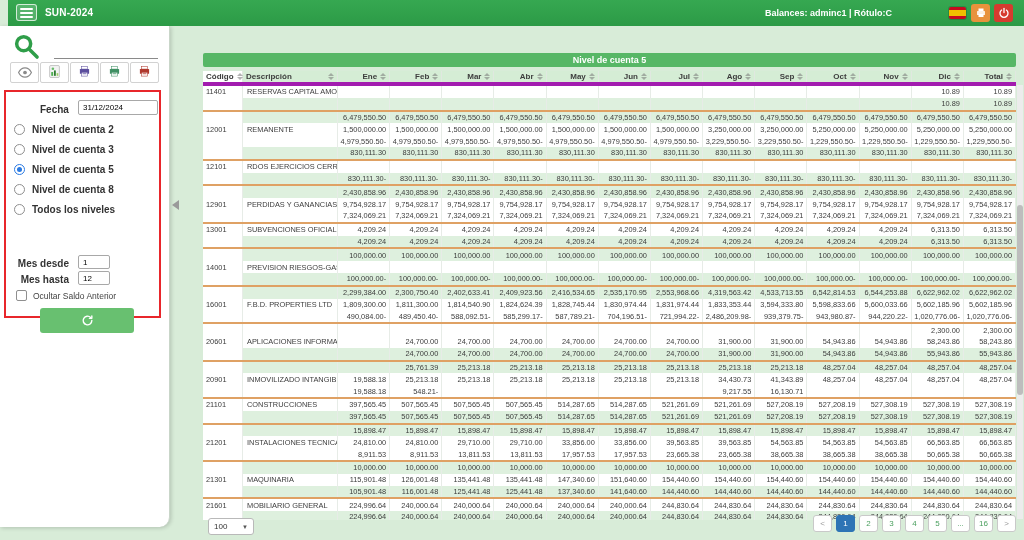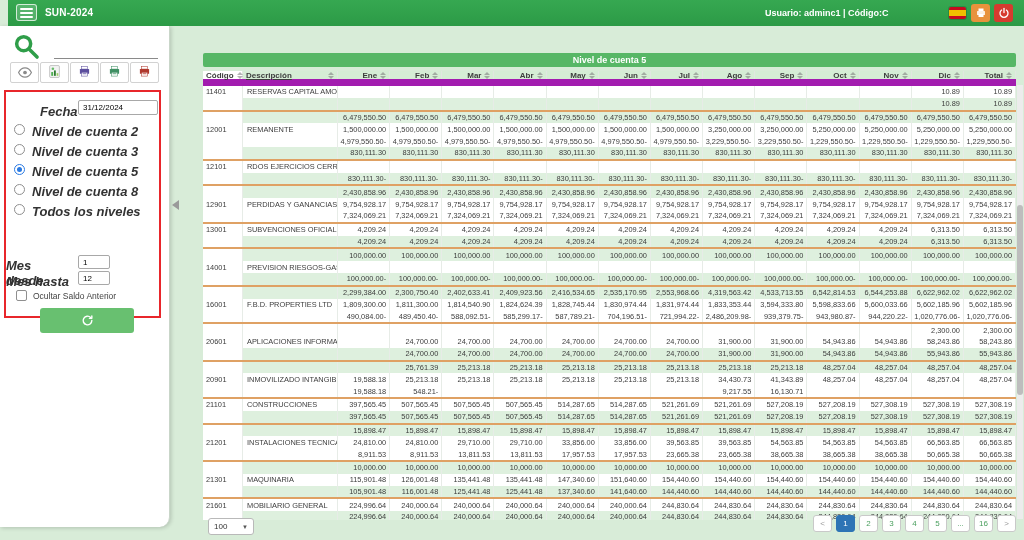--- a/index.html
+++ b/index.html
@@ -31,21 +31,21 @@
   .sidebar { position:absolute; left:0; top:26px; width:170px; height:501px; background:#fff;
              border-right:1px solid #c9d6c9; border-bottom-right-radius:10px;
              box-shadow:1px 1px 4px rgba(0,0,0,.18); z-index:20; }
   .search-icon { position:absolute; left:12px; top:6px; width:28px; height:28px; }
   .search-input { position:absolute; left:54px; top:18px; width:104px; height:15px; border:none;
                   border-bottom:1px solid #8a8a8a; font-size:9px; outline:none; background:transparent; }
   .mini-toolbar { position:absolute; left:10px; top:36px; display:flex; }
   .mini-btn { width:29px; height:21px; border:1px solid #d2d2d2; background:#fff; border-radius:2px;
               margin-right:1px; display:flex; align-items:center; justify-content:center; cursor:pointer; }
   .filter-box { position:absolute; left:4px; top:64px; width:157px; height:228px; border:2px solid #e8262b; }
-  .f-label { font-size:13px; font-weight:bold; color:#333;font-style:italic; }
+  .f-label { font-size:10px; font-weight:bold; color:#333; }
   .fecha-row { position:absolute; left:0; top:8px; width:100%; }
   .fecha-row .f-label { position:absolute; left:34px; top:4px; }
   .fecha-input { position:absolute; left:72px; top:0px; width:80px; height:15px; border:1px solid #a8a8a8;
                  border-radius:2px; font-size:8px; padding-left:4px; }
   .levels { position:absolute; left:8px; top:32px; }
   .level-row { display:flex; height:20px; cursor:pointer; }
   .radio { width:11px; height:11px; border:1px solid #8f8f8f; border-radius:50%; margin-right:7px; position:relative; background:#fff; }
   .radio.sel { border-color:#2a7ae2; }
   .radio.sel::after { content:""; position:absolute; left:2px; top:2px; width:5px; height:5px; border-radius:50%; background:#2a7ae2; }
   .mes-row { position:absolute; left:0; width:100%; height:16px;padding-left:36px; }
@@ -57,25 +57,25 @@
   .chk-row span { font-size:8.5px; color:#444; }
   .refresh-btn { position:absolute; left:34px; top:216px; width:94px; height:25px; background:#68c070;
                  border:none; border-radius:3px; display:flex; align-items:center; justify-content:center; cursor:pointer; }
   .collapse-handle { position:absolute; left:172px; top:200px; width:0; height:0; cursor:pointer; z-index:21;
                      border-top:5px solid transparent; border-bottom:5px solid transparent; border-right:7px solid #9a9a9a; }
 
   
   .main { position:absolute; left:203px; top:53px; width:813px; }
   .tbl-title { height:14px; background:#57b766; border-radius:2px; color:#fff; font-size:9px; font-weight:bold;
                display:flex; align-items:center; justify-content:center; }
-  .thead { margin-top:4px; height:15px; display:flex; background:#d5edd5; border-bottom:7px solid #a21caf; }
+  .thead { margin-top:4px; height:15px; display:flex; background:#d5edd5; border-bottom:4px solid #a21caf; }
   .hcell { font-size:8px; font-weight:bold; color:#3d3d3d; display:flex; align-items:center;
            border-right:1px solid #e0e8e0; padding:0 3px; cursor:pointer; }
   .h-code { width:40px; background:#fff; justify-content:space-between; }
-  .h-desc { width:95px; justify-content:space-between;text-decoration:underline; }
+  .h-desc { width:95px; justify-content:space-between; }
   .h-num  { flex:1; justify-content:flex-end; }
   .sort { display:inline-flex; flex-direction:column; margin-left:3px; opacity:.55; }
   .sort i { width:0; height:0; border-left:3px solid transparent; border-right:3px solid transparent; display:block; }
   .sort .up { border-bottom:3px solid #777; margin-bottom:1px; }
   .sort .dn { border-top:3px solid #777; }
   .tbody { height:434px; overflow:hidden; background:#eab308; }
   .trow { display:flex; height:11.8px; align-items:stretch; }
   .cell { font-size:7.4px; color:#3c3c3c; display:flex; align-items:center; border-right:1px solid #e7ece7;
           overflow:hidden; white-space:nowrap; }
   .c-code { width:40px; padding-left:3px; background:#fff !important; }
@@ -101,21 +101,21 @@
 </head>
 <body>
 
 <div class="topbar">
   <div class="hamburger">
       <i></i>
       <i></i>
       <i></i>
     </div>
   <div class="app-title">SUN-2024</div>
-  <div class="user-info">Usuario: adminc1 | Código:C</div>
+  <div class="user-info">Balances: adminc1 | Rótulo:C</div>
   <div class="flag"></div>
   <div class="tb-btn tb-print">
     <svg width="12" height="12" viewBox="0 0 24 24">
         <rect x="7" y="3" width="10" height="5" fill="#fff"></rect>
         <rect x="4" y="8" width="16" height="8" rx="1" fill="#fff" opacity=".85"></rect>
         <rect x="7" y="14" width="10" height="6" fill="#fff"></rect>
       </svg>
   </div>
   <div class="tb-btn tb-power">
     <svg width="12" height="12" viewBox="0 0 24 24" fill="none" stroke="#fff" stroke-width="2.6" stroke-linecap="round">

